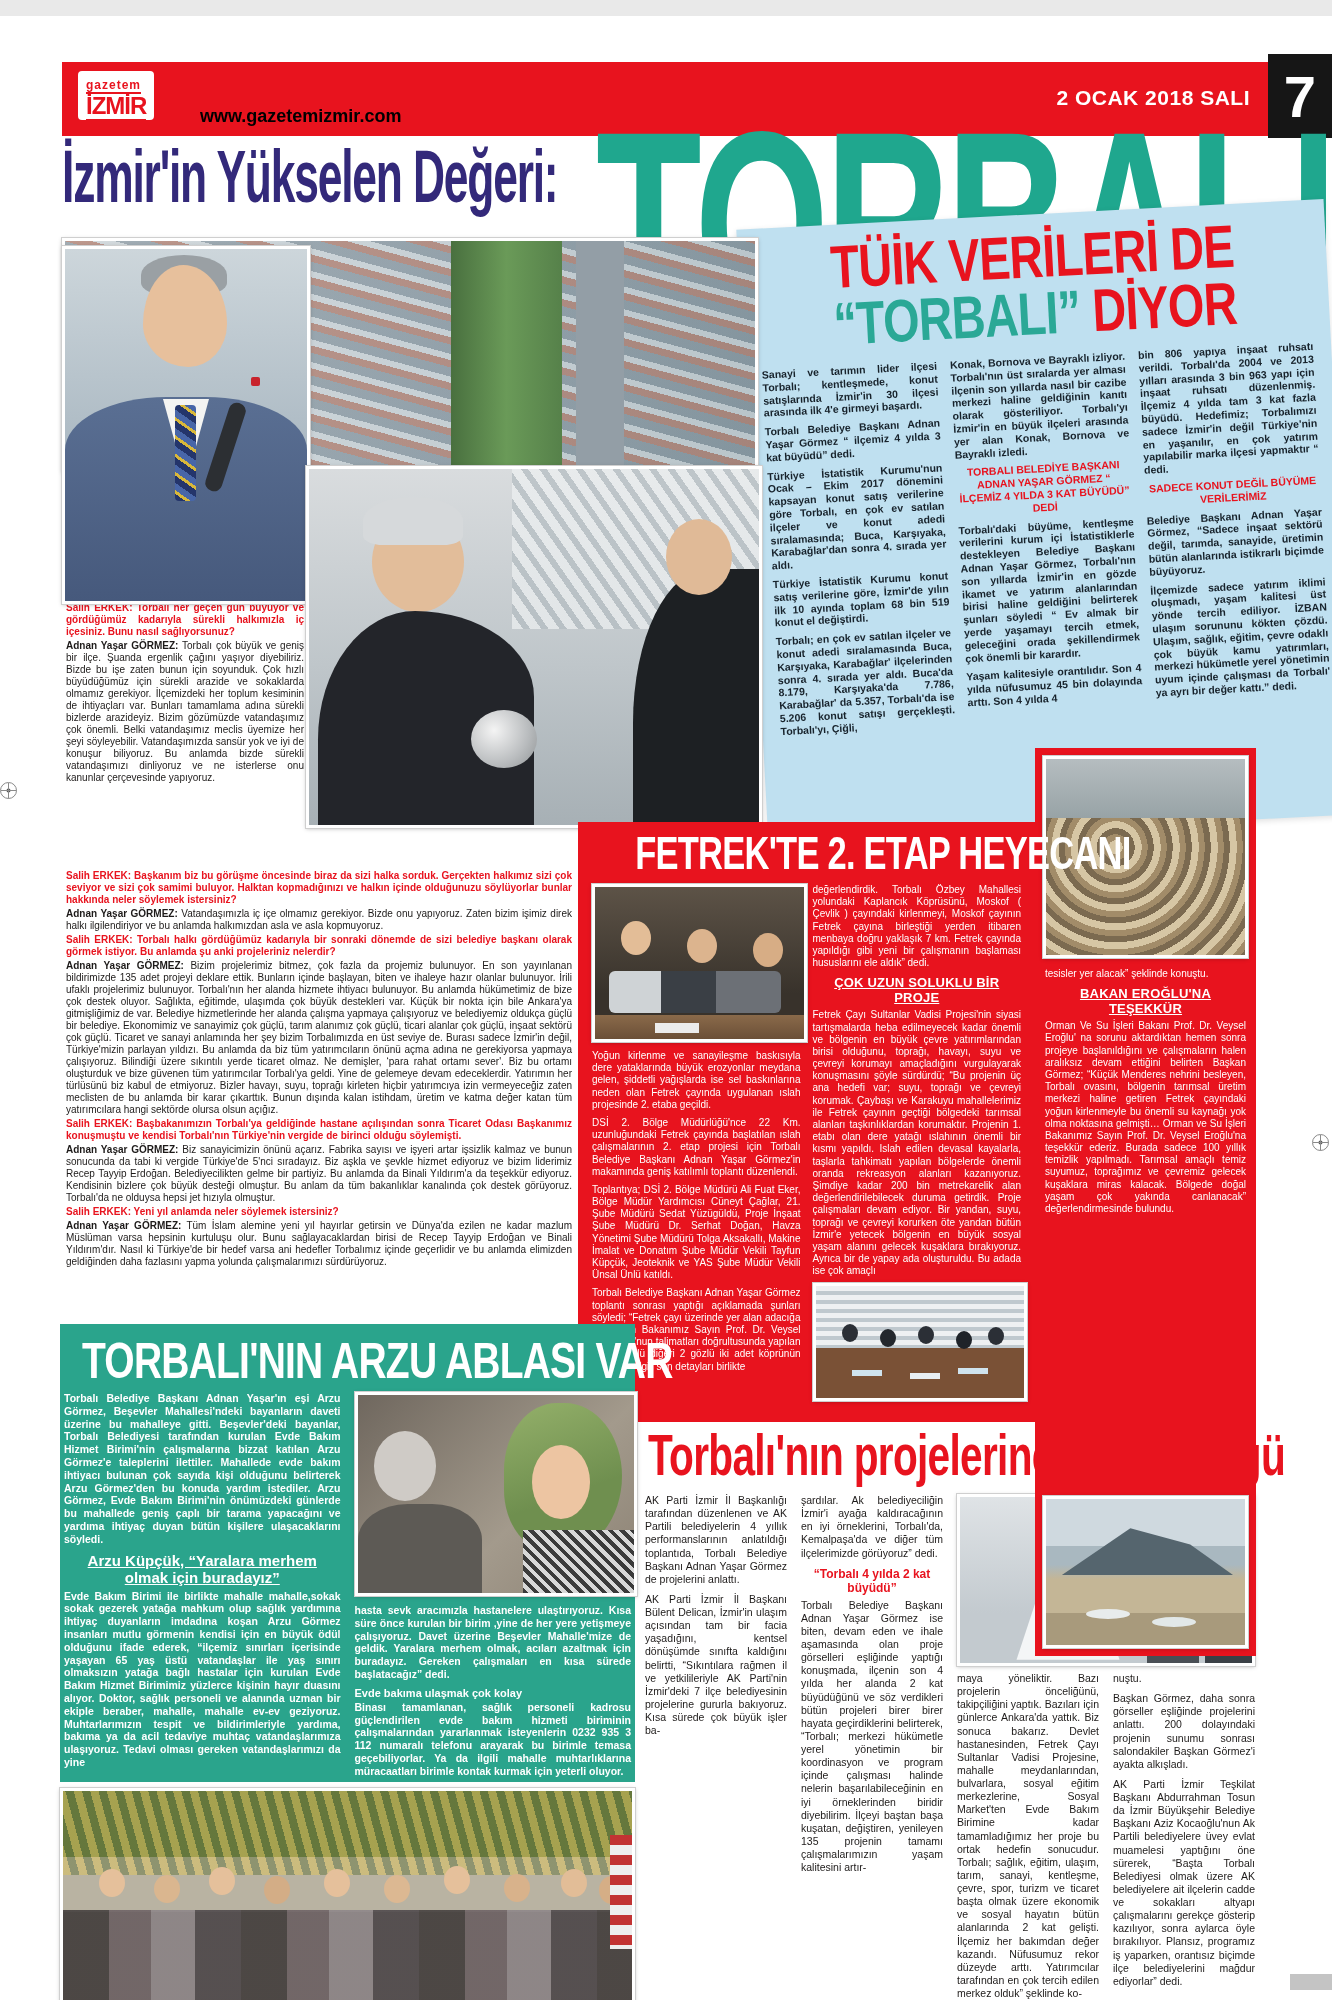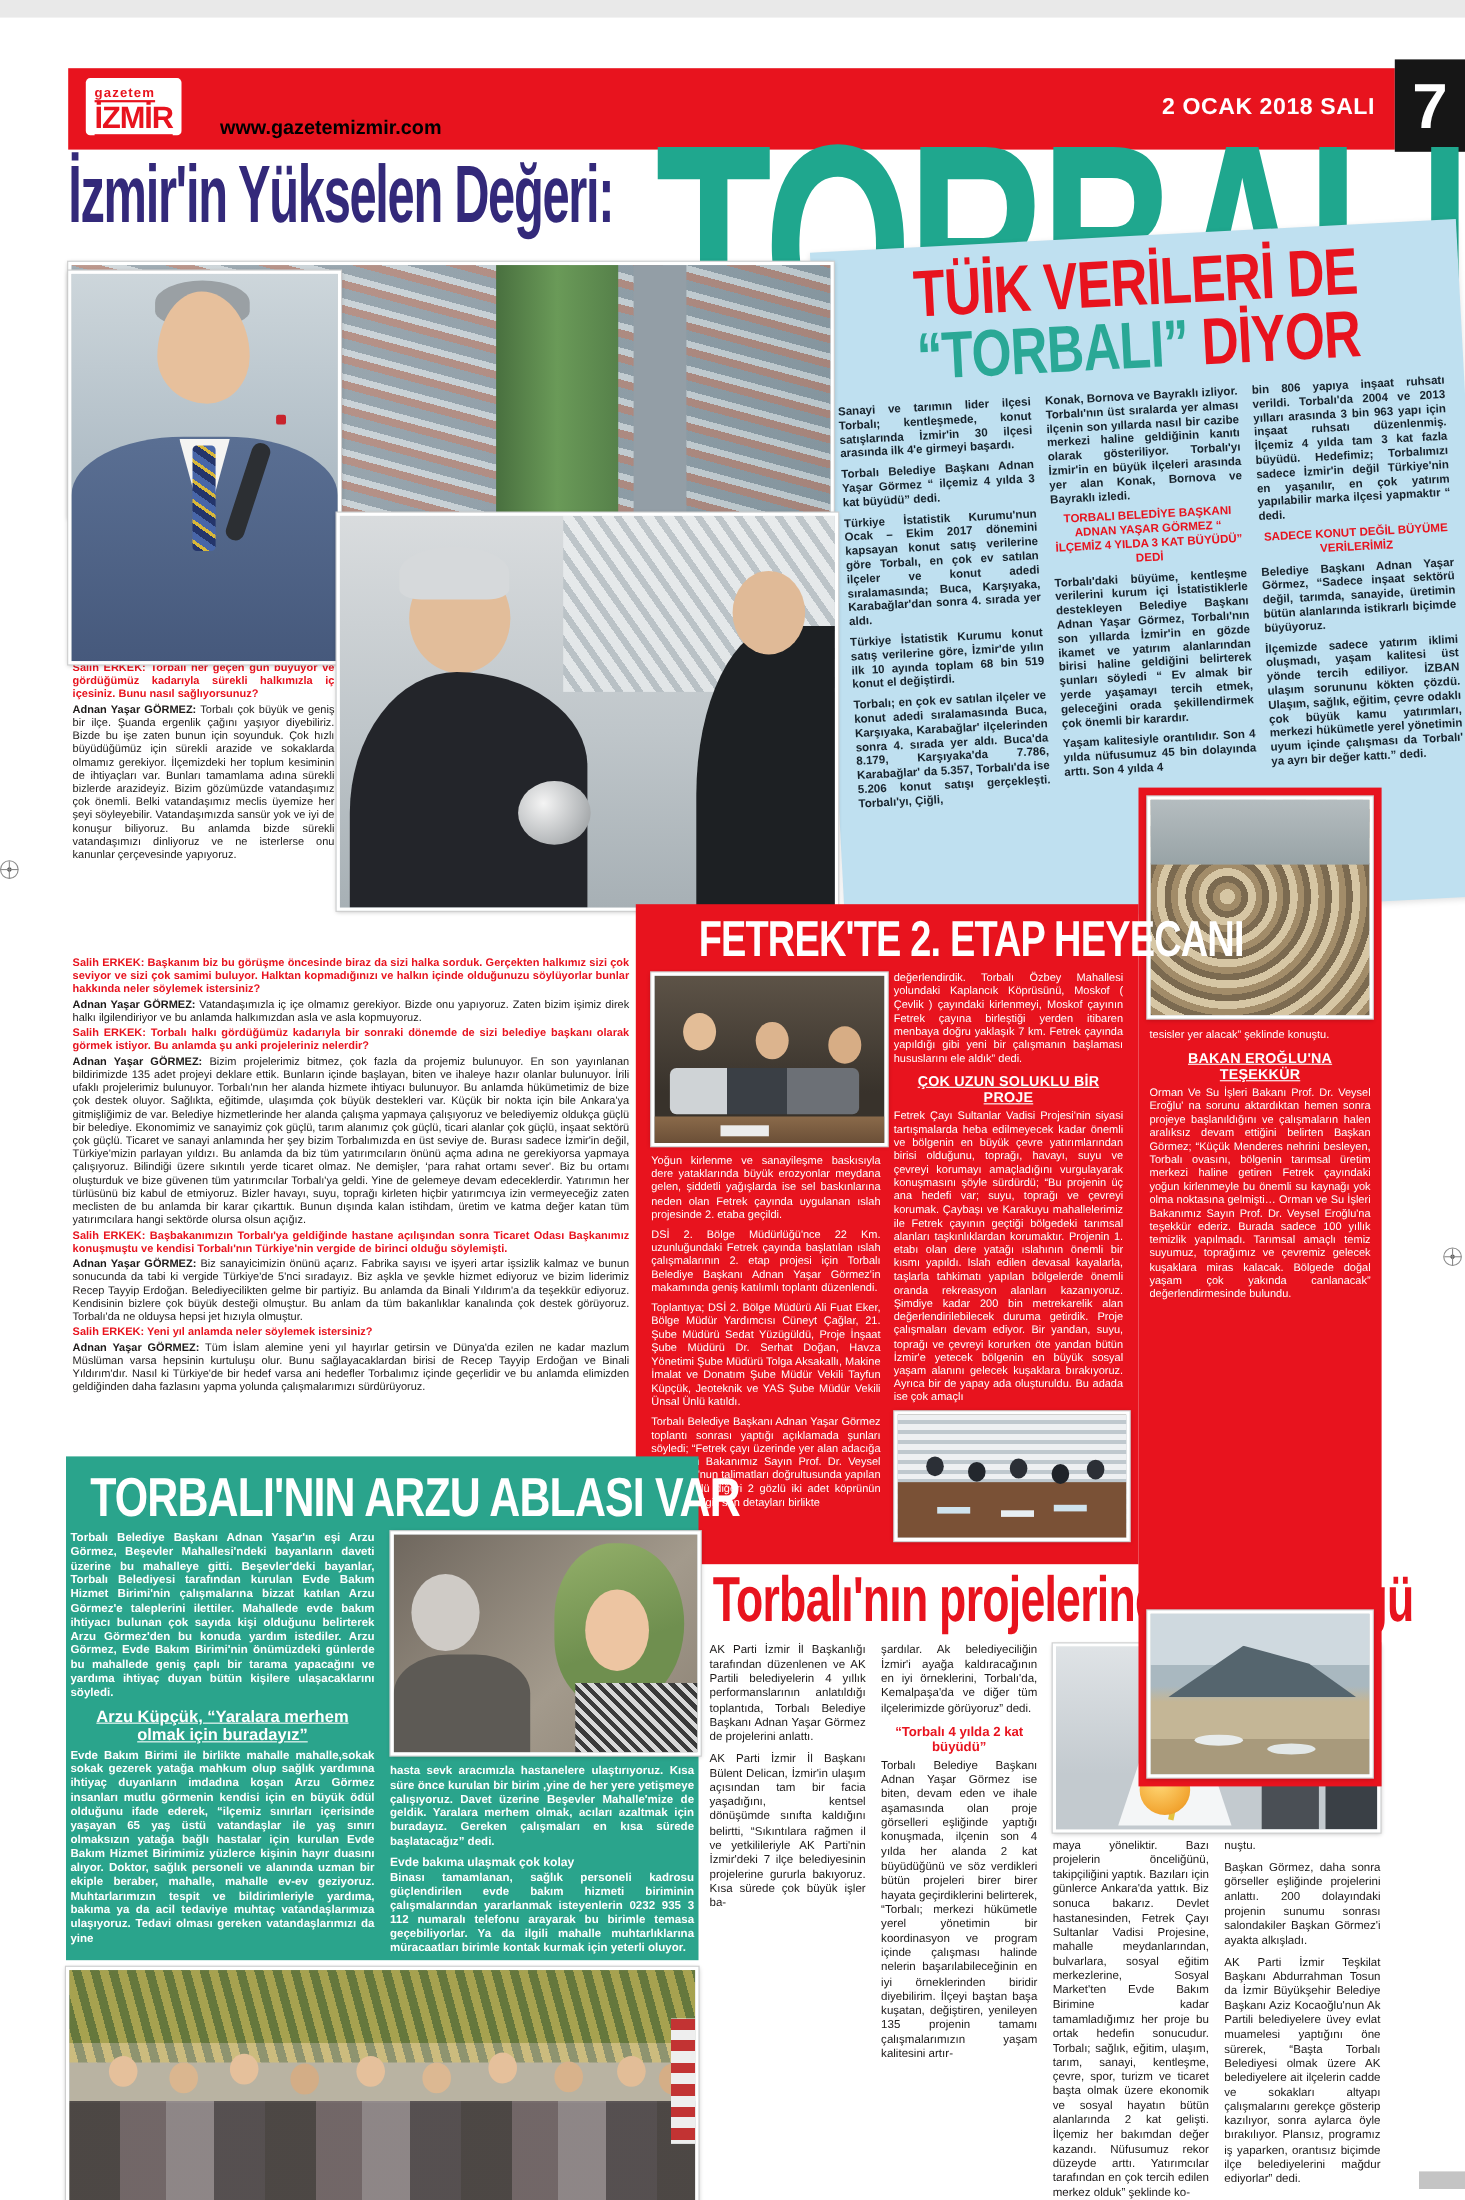--- a/index.html
+++ b/index.html
@@ -5,21 +5,21 @@
   html,body{margin:0;padding:0;background:#e9e9e9}
   #page{position:relative;width:1332px;height:2000px;margin:16px auto;background:#fff;
         font-family:Liberation Sans, sans-serif;overflow:hidden;color:#1d1a19}
   .abs{position:absolute}
   i.s{display:block;position:absolute}
   
   .topbar{background:#e8131e}
   .pagenum{background:#161616;color:#fff;font-weight:900;font-size:58px;display:flex;align-items:center;justify-content:center}
   .logobox{background:#fff;border-radius:4px;padding:4px 8px 2px}
   .logotop{color:#e8131e;font-size:12px;font-weight:700;letter-spacing:1px;border-bottom:2px solid #e8131e;display:inline-block}
-  .logomain{color:#e8131e;font-size:28px;font-weight:900;letter-spacing:-1px;line-height:1;border-bottom:3px solid #e8131e}
+  .logomain{color:#e8131e;font-size:24px;font-weight:900;letter-spacing:-1px;line-height:1;border-bottom:3px solid #e8131e}
   .url{color:#000000;font-weight:800;font-size:18px}
   .date{color:#fff;font-weight:800;font-size:21px;letter-spacing:.5px}
   
   .kicker{color:#33297a;font-weight:900;font-size:74px;letter-spacing:-2px;white-space:nowrap;
           transform:scaleX(.60);transform-origin:left top;line-height:.95}
   .mast{color:#1fa78e;font-weight:900;font-size:262px;letter-spacing:-6px;white-space:nowrap;line-height:.78;
         transform:scaleX(.66);transform-origin:left top}
   
   .ph{border:3px solid #fff;box-shadow:0 0 0 1px #cfcfcf,0 1px 4px rgba(0,0,0,.25);overflow:hidden;background:#b9c2c6}
   
@@ -172,21 +172,21 @@
         <p class="wt">Fetrek Çayı Sultanlar Vadisi Projesi'nin siyasi tartışmalarda heba edilmeyecek kadar önemli ve bölgenin en büyük çevre yatırımlarından birisi olduğunu,  toprağı, havayı, suyu ve çevreyi korumayı amaçladığını vurgulayarak konuşmasını şöyle sürdürdü; “Bu projenin üç ana hedefi var; suyu, toprağı ve çevreyi korumak. Çaybaşı ve Karakuyu mahallelerimiz ile Fetrek çayının geçtiği bölgedeki tarımsal alanları taşkınlıklardan korumaktır.  Projenin 1. etabı olan dere yatağı ıslahının önemli bir kısmı yapıldı. Islah edilen devasal kayalarla, taşlarla tahkimatı yapılan bölgelerde önemli oranda rekreasyon alanları kazanıyoruz. Şimdiye kadar 200 bin metrekarelik alan değerlendirilebilecek duruma getirdik. Proje çalışmaları devam ediyor. Bir yandan, suyu, toprağı ve çevreyi korurken öte yandan bütün İzmir'e yetecek bölgenin en büyük sosyal yaşam alanını gelecek kuşaklara bırakıyoruz. Ayrıca bir de yapay ada oluşturuldu. Bu adada ise çok amaçlı</p>
         <div class="ph" style="position:relative;width:100%;height:112px">
           <i class="s" style="inset:0;background:linear-gradient(180deg,rgba(0,0,0,0) 0 55%,#7a5136 55% 100%),repeating-linear-gradient(180deg,#eef0f2 0 5px,#bfc8ce 5px 9px)"></i>
           <i class="s" style="left:26px;top:38px;width:16px;height:18px;background:#2b2f36;border-radius:50%;box-shadow:38px 5px 0 #23272d,76px 2px 0 #2b2f36,114px 7px 0 #1f2329,146px 3px 0 #2b2f36"></i>
           <i class="s" style="left:36px;bottom:22px;width:30px;height:6px;background:#cfe3ee;box-shadow:58px 3px 0 #e8eef2,106px -2px 0 #cfe3ee"></i>
         </div>
       </div>
     </div>
   </div>
 
-  <div class="abs redbox" style="left:1035px;top:700px;width:221px;height:908px;z-index:4">
+  <div class="abs redbox" style="left:1035px;top:732px;width:221px;height:908px;z-index:4">
     <div class="ph" style="position:relative;margin:8px;height:196px">
       <i class="s" style="inset:0;background:repeating-radial-gradient(circle at 35% 45%,#d6c6a4 0 7px,#a28c69 7px 13px,#7b6a50 13px 19px)"></i>
       <i class="s" style="left:0;top:0;width:100%;height:30%;background:linear-gradient(180deg,#b5bdc0,#98a3a6)"></i>
     </div>
     <div style="padding:2px 10px 0">
       <p class="wt">tesisler yer alacak” şeklinde konuştu.</p>
       <p class="wsub">BAKAN EROĞLU'NA TEŞEKKÜR</p>
       <p class="wt">Orman Ve Su İşleri Bakanı Prof. Dr. Veysel Eroğlu' na sorunu aktardıktan hemen sonra projeye başlanıldığını ve çalışmaların halen  aralıksız devam ettiğini belirten Başkan Görmez; “Küçük Menderes nehrini besleyen, Torbalı ovasını, bölgenin tarımsal üretim merkezi haline getiren Fetrek çayındaki yoğun kirlenmeyle bu önemli su kaynağı yok olma noktasına gelmişti… Orman ve Su İşleri Bakanımız Sayın  Prof. Dr. Veysel Eroğlu'na teşekkür ederiz. Burada sadece 100 yıllık temizlik yapılmadı. Tarımsal amaçlı temiz suyumuz, toprağımız ve çevremiz gelecek kuşaklara miras kalacak. Bölgede doğal yaşam çok yakında canlanacak” değerlendirmesinde bulundu.</p>
     </div>
     <div class="ph" style="position:absolute;left:8px;right:8px;bottom:8px;height:146px">

